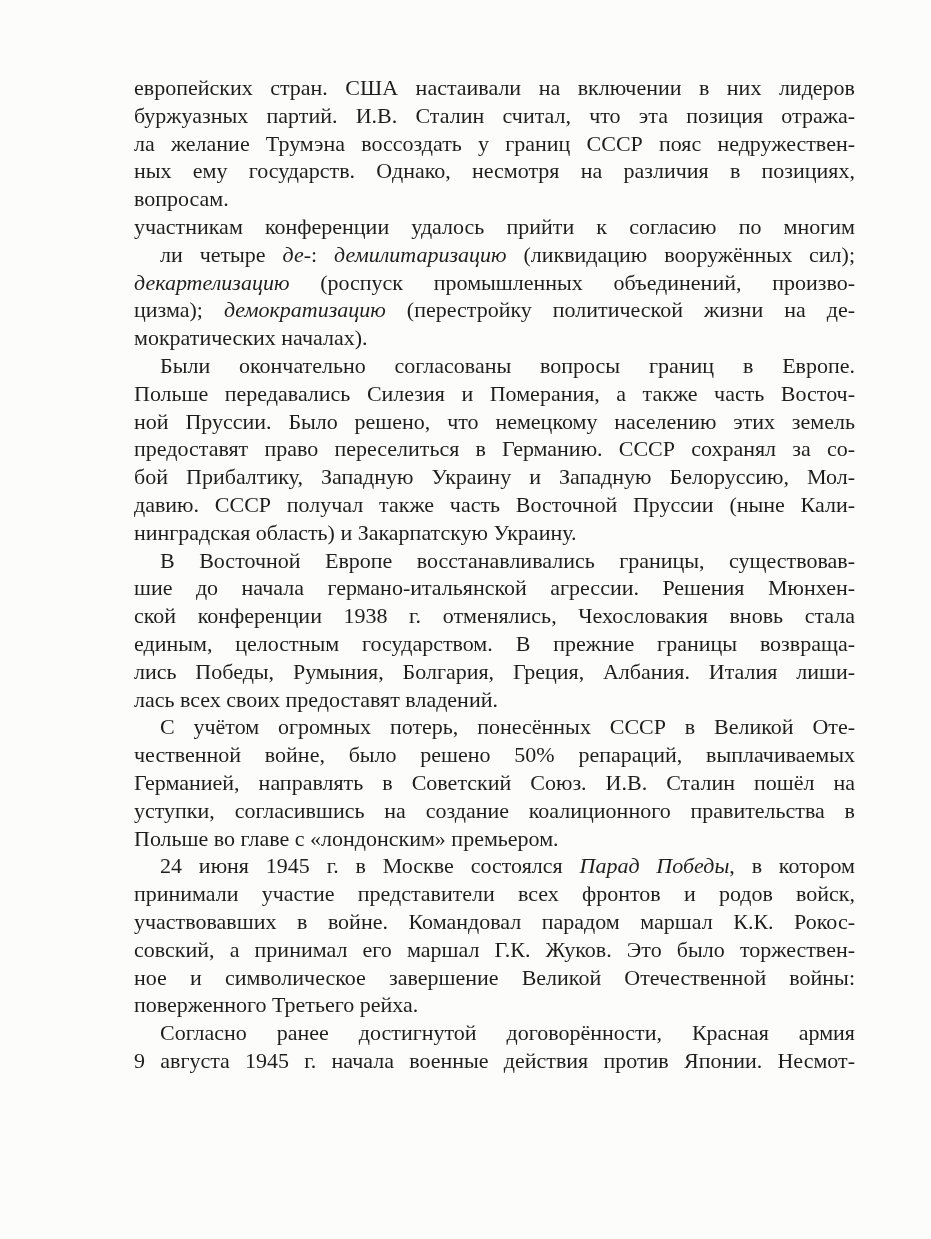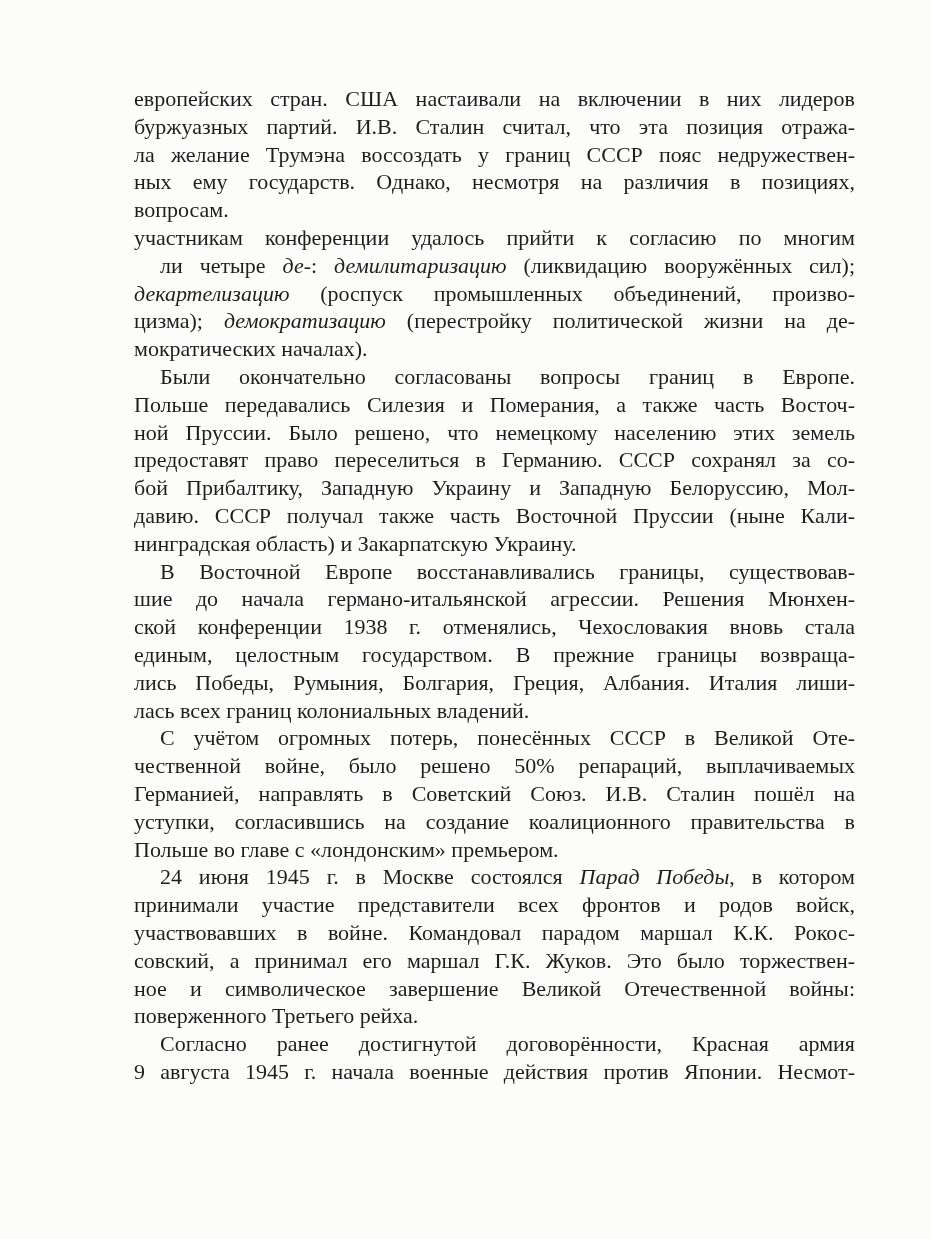--- a/index.html
+++ b/index.html
@@ -14,21 +14,21 @@
     font-family: "Liberation Serif", "DejaVu Serif", serif;
     overflow: hidden;
   }
   .page {
     position: absolute;
     inset: 0;
   }
   .text-block {
     position: absolute;
     left: 134px;
-    top: 85px;
+    top: 74px;
     width: 721px;
     font-size: 22px;
     line-height: 27.8px;
     color: #1e1e1e;
   }
   .para {
     margin: 0;
   }
   .line {
     text-align: justify;
@@ -93,21 +93,21 @@
         <div class="line">бой Прибалтику, Западную Украину и Западную Белоруссию, Мол-</div>
         <div class="line">давию. СССР получал также часть Восточной Пруссии (ныне Кали-</div>
         <div class="line last">нинградская область) и Закарпатскую Украину.</div>
       </div>
       <div class="para indent">
         <div class="line">В Восточной Европе восстанавливались границы, существовав-</div>
         <div class="line">шие до начала германо-итальянской агрессии. Решения Мюнхен-</div>
         <div class="line">ской конференции 1938 г. отменялись, Чехословакия вновь стала</div>
         <div class="line">единым, целостным государством. В прежние границы возвраща-</div>
         <div class="line">лись Победы, Румыния, Болгария, Греция, Албания. Италия лиши-</div>
-        <div class="line last">лась всех границ колониальных владений.</div>
+        <div class="line last">лась всех своих предоставят владений.</div>
       </div>
       <div class="para indent">
         <div class="line">С учётом огромных потерь, понесённых СССР в Великой Оте-</div>
         <div class="line">чественной войне, было решено 50% репараций, выплачиваемых</div>
         <div class="line">Германией, направлять в Советский Союз. И.В. Сталин пошёл на</div>
         <div class="line">уступки, согласившись на создание коалиционного правительства в</div>
         <div class="line last">Польше во главе с «лондонским» премьером.</div>
       </div>
       <div class="para indent">
         <div class="line">24 июня 1945 г. в Москве состоялся <i>Парад Победы</i>, в котором</div>

